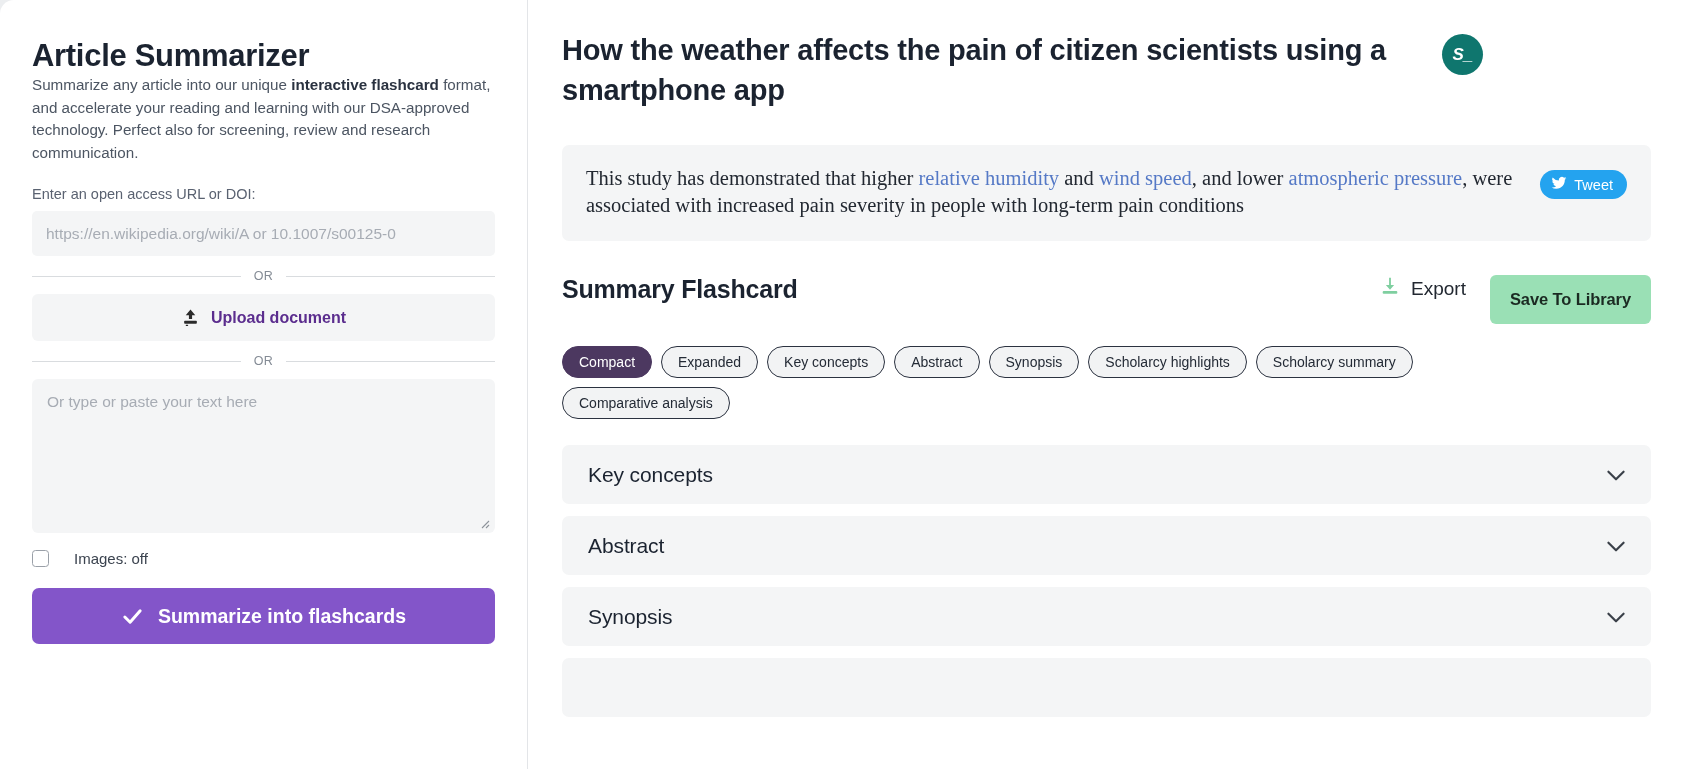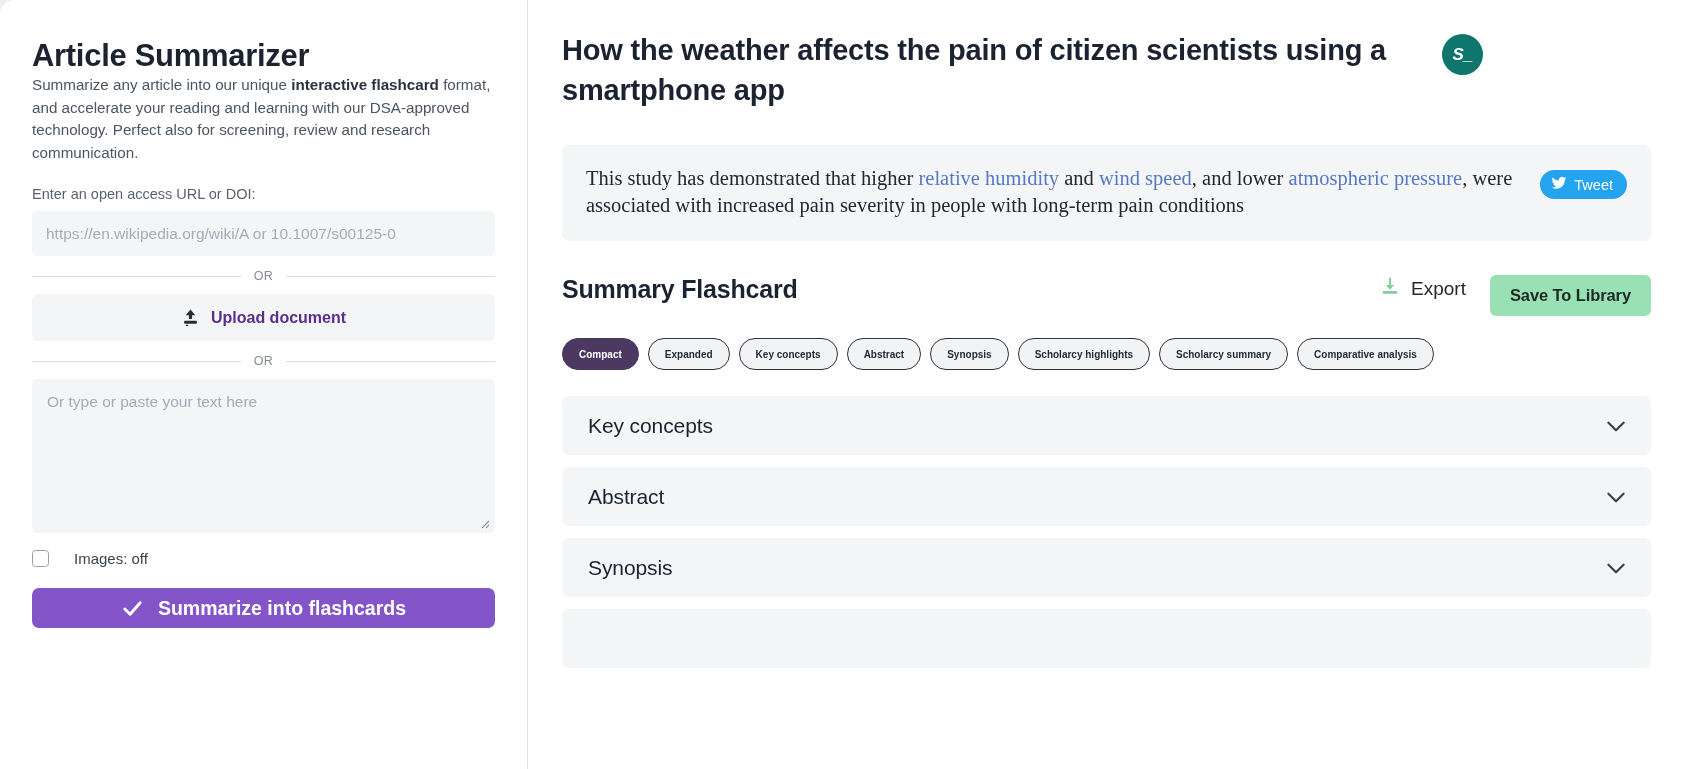--- a/index.html
+++ b/index.html
@@ -78,21 +78,21 @@
     margin-top: 17px; margin-bottom: 21px;
   }
   .cbox {
     width: 17px; height: 17px;
     border: 1.3px solid #9aa0a8; border-radius: 3.5px;
     background: #fff;
   }
   .cbox-label { font-size: 15px; color: #3b434f; }
 
   .summarize-btn {
-    width: 100%; height: 40px;
+    width: 100%; height: 56px;
     background: #8355c9;
     border: none; border-radius: 7px;
     display: flex; align-items: center; justify-content: center; gap: 14px;
     color: #fff; font-size: 19.5px; font-weight: bold;
     font-family: "Liberation Sans", sans-serif;
     cursor: pointer;
   }
   .check-icon { display: flex; align-items: center; }
 
   
@@ -153,36 +153,36 @@
     font-size: 25px; font-weight: bold; color: #1b2330;
     letter-spacing: -0.2px; flex: 1;
   }
   .export-btn {
     display: flex; align-items: center; gap: 10px;
     font-size: 19px; color: #222831;
     cursor: pointer; margin-right: 24px;
   }
   .save-btn {
     background: #9ae0b5; border: none; border-radius: 6px;
-    height: 41px; padding: 0 20px;
+    height: 49px; padding: 0 20px;
     color: #1b2a22; font-size: 16.5px; font-weight: bold;
     font-family: "Liberation Sans", sans-serif;
     cursor: pointer; letter-spacing: -0.1px;
   }
 
   .chips {
     margin-top: 22px;
     display: flex; flex-wrap: wrap; gap: 9px;
     max-width: 900px;
   }
   .chip {
     height: 32px; padding: 0 16px;
     border: 1.2px solid #2b3240; border-radius: 17px;
     background: #f2f3f4; color: #242b36;
-    font-size: 10px; font-weight: bold;
+    font-size: 14px; font-weight: normal;
     display: flex; align-items: center;
     cursor: pointer; white-space: nowrap;
     font-family: "Liberation Sans", sans-serif;
   }
   .chip.active {
     background: #4c3860; border-color: #4c3860; color: #fff;
   }
 
   .sections { margin-top: 26px; }
   .section-row {

